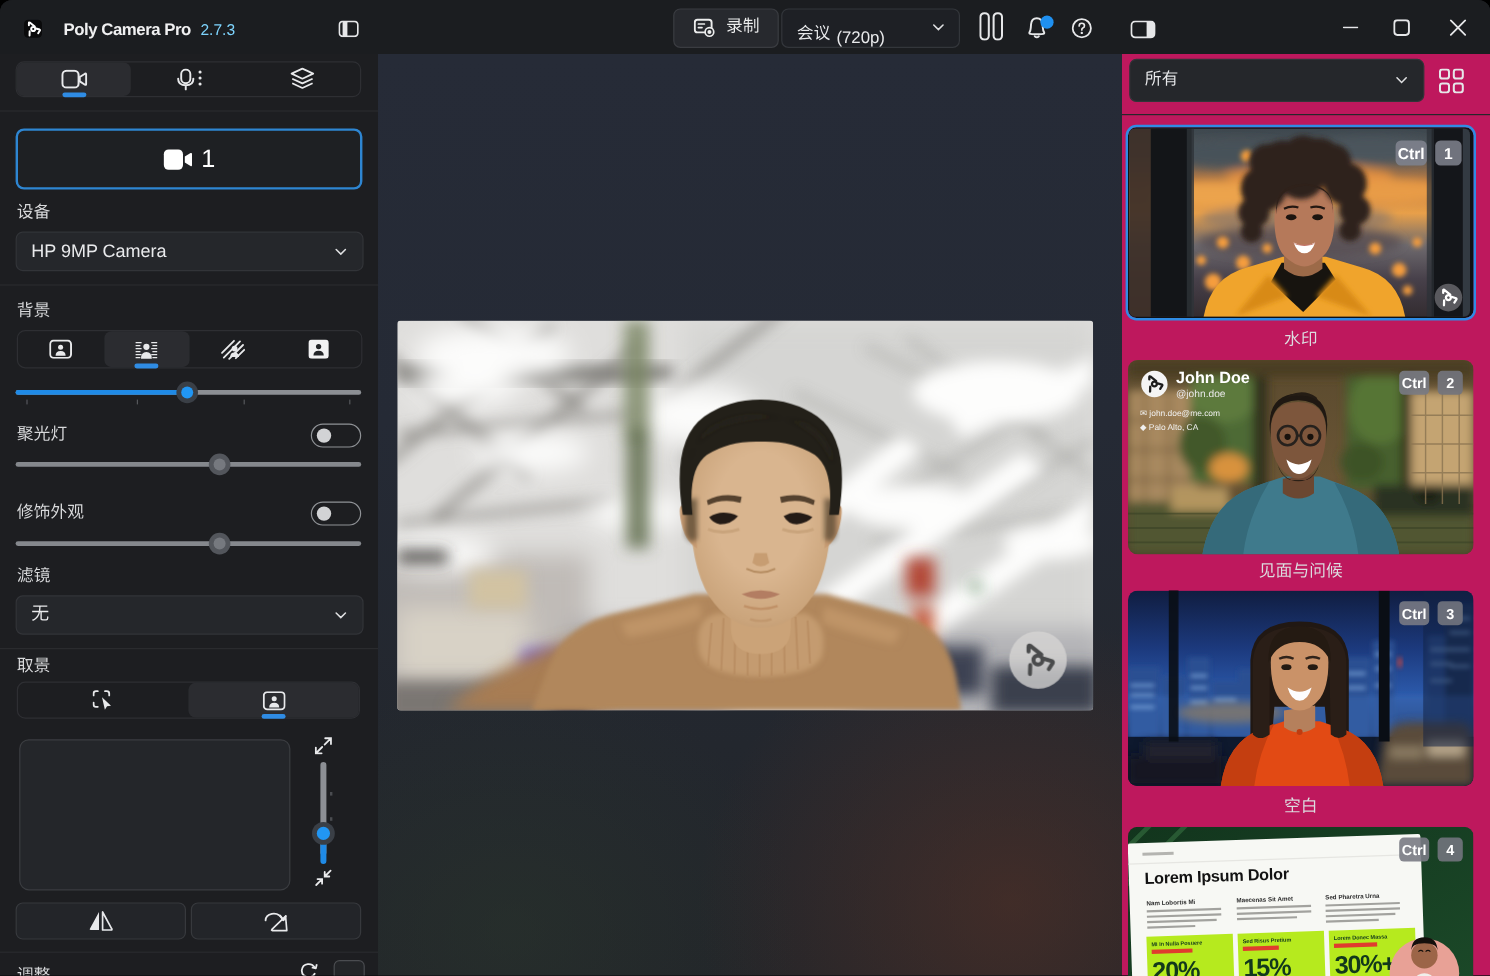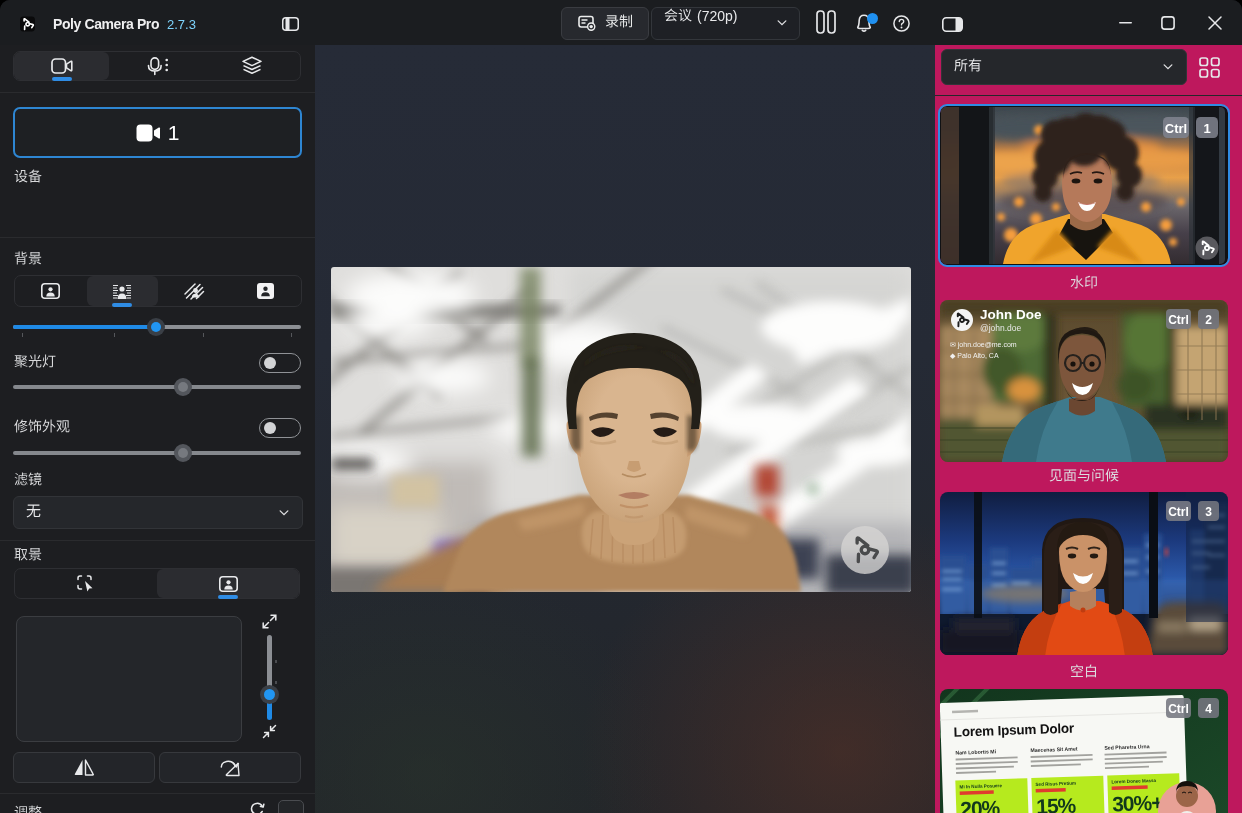--- a/index.html
+++ b/index.html
@@ -8,21 +8,21 @@
 #win { position:absolute; left:0; top:0; width:1242px; height:813px;
   background:#1a1b1e; border-radius:10px 10px 0 0; overflow:hidden; }
 .abs { position:absolute; }
 
 #titlebar { position:absolute; left:0; top:0; width:1242px; height:45px; background:#1b1d20; }
 #applogo { position:absolute; left:20px; top:16px; width:15px; height:16px; }
 #apptitle { position:absolute; left:53px; top:16px; font-size:14px; font-weight:700; color:#f0f0f1; letter-spacing:-0.4px;}
 #appver { position:absolute; left:167px; top:17px; font-size:13px; color:#7dd3fc; }
 .tico { color:#e6e7e9; }
 #recbtn { position:absolute; left:561px; top:7px; width:88px; height:33px; background:#27292e; border:1px solid #3a3c41; border-radius:6px; display:flex; align-items:center; justify-content:center; gap:8px; color:#eceded; font-size:14px; }
-#meetdd { position:absolute; left:651px; top:7px; width:149px; height:33px; background:#1e2025; border:1px solid #33363b; border-radius:6px; display:flex; align-items:flex-start; color:#e8e9eb; font-size:14px; padding-left:12px; }
+#meetdd { position:absolute; left:651px; top:7px; width:149px; height:33px; background:#1e2025; border:1px solid #33363b; border-radius:6px; display:flex; align-items:flex-end; color:#e8e9eb; font-size:14px; padding-left:12px; }
 #meetdd .chev { position:absolute; right:12px; top:12px; }
 
 #lpanel { position:absolute; left:0; top:45px; width:315px; height:768px; background:#1d1e21; }
 .ldiv { position:absolute; left:0; width:315px; height:1px; background:#2a2b2e; }
 .lbl { position:absolute; left:14px; font-size:14px; color:#d8d9db; }
 .tabbar { position:absolute; border:1px solid #2e2f33; border-radius:7px; background:#1d1e21; display:flex; }
 .tab { flex:1; display:flex; align-items:center; justify-content:center; position:relative; border-radius:6px; }
 .tab.sel { background:#2b2c30; }
 .bluebar { position:absolute; bottom:-1px; left:50%; transform:translateX(-50%); width:20px; height:4px; border-radius:2px; background:#2f8ce4; }
 #cambtn { position:absolute; left:13px; top:62px; width:289px; height:51px; background:#1e2023; border:2px solid #2e86d2; border-radius:7px; display:flex; align-items:center; justify-content:center; gap:7px; color:#fff; font-size:20px; }
@@ -152,20 +152,26 @@
     <div id="cambtn">
       <svg width="25" height="18" viewBox="0 0 25 18">
           <rect x="0.5" y="0.5" width="16" height="17" rx="4" fill="#fff"></rect>
           <path d="M18 6.5 L22.8 3.6 Q24 3 24 4.3 L24 13.7 Q24 15 22.8 14.4 L18 11.5 Z" fill="#fff"></path>
         </svg>
       <span style="font-size:21px">1</span>
     </div>
     <div class="lbl" style="top:124px"><svg class="cjkt" width="28" height="19" viewBox="0 0 28 19">
           <path transform="translate(0,12.3)" d="M1.708 -10.864C2.45 -10.206 3.388 -9.268 3.822 -8.666L4.5360000000000005 -9.408C4.088 -9.982000000000001 3.15 -10.892 2.394 -11.508000000000001ZM0.602 -7.364V-6.356H2.576V-1.33C2.576 -0.686 2.142 -0.224 1.8760000000000001 -0.056C2.072 0.154 2.352 0.588 2.45 0.84C2.66 0.56 3.0380000000000003 0.28 5.53 -1.568C5.404 -1.778 5.236 -2.17 5.152 -2.45L3.598 -1.316V-7.364ZM6.8740000000000006 -11.256V-9.702C6.8740000000000006 -8.666 6.566 -7.5040000000000004 4.718 -6.664C4.914 -6.496 5.2780000000000005 -6.09 5.404 -5.88C7.42 -6.846 7.868 -8.358 7.868 -9.674V-10.276H10.346V-8.022C10.346 -6.958 10.542 -6.566 11.522 -6.566C11.676 -6.566 12.362 -6.566 12.572000000000001 -6.566C12.852 -6.566 13.146 -6.58 13.314 -6.636C13.272 -6.8740000000000006 13.244 -7.28 13.216000000000001 -7.546C13.048 -7.5040000000000004 12.754 -7.476 12.558 -7.476C12.376 -7.476 11.746 -7.476 11.592 -7.476C11.368 -7.476 11.34 -7.602 11.34 -8.008000000000001V-11.256ZM11.27 -4.5920000000000005C10.766 -3.472 10.01 -2.548 9.086 -1.806C8.148 -2.576 7.406000000000001 -3.5140000000000002 6.902 -4.5920000000000005ZM5.376 -5.572V-4.5920000000000005H6.104L5.908 -4.522C6.468 -3.234 7.266 -2.114 8.26 -1.204C7.21 -0.532 6.006 -0.07 4.774 0.21C4.97 0.434 5.194 0.854 5.2780000000000005 1.12C6.636 0.756 7.924 0.224 9.058 -0.546C10.122 0.23800000000000002 11.396 0.812 12.838000000000001 1.162C12.964 0.868 13.258000000000001 0.448 13.482000000000001 0.224C12.138 -0.056 10.934000000000001 -0.546 9.912 -1.204C11.102 -2.24 12.054 -3.584 12.614 -5.3340000000000005L11.97 -5.614L11.788 -5.572Z M23.59 -9.632C22.918 -8.918000000000001 22.008000000000003 -8.302 20.972 -7.7700000000000005C20.02 -8.246 19.208 -8.82 18.606 -9.478L18.759999999999998 -9.632ZM19.166 -11.802C18.466 -10.584 17.094 -9.184000000000001 15.064 -8.232C15.302 -8.064 15.624 -7.714 15.792 -7.462C16.576 -7.868 17.262 -8.33 17.864 -8.82C18.438 -8.232 19.11 -7.714 19.88 -7.266C18.172 -6.5520000000000005 16.240000000000002 -6.062 14.42 -5.8100000000000005C14.602 -5.572 14.812 -5.11 14.896 -4.816C16.926000000000002 -5.152 19.082 -5.7540000000000004 20.986 -6.678C22.736 -5.838 24.808 -5.292 26.964 -5.0120000000000005C27.104 -5.306 27.384 -5.74 27.622 -5.978C25.634 -6.202 23.716 -6.622 22.092 -7.266C23.422 -8.05 24.556 -9.016 25.311999999999998 -10.178L24.625999999999998 -10.612L24.444000000000003 -10.556000000000001H19.586C19.852 -10.892 20.09 -11.228 20.3 -11.578ZM17.472 -1.806H20.44V-0.252H17.472ZM17.472 -2.66V-4.074H20.44V-2.66ZM24.444000000000003 -1.806V-0.252H21.518V-1.806ZM24.444000000000003 -2.66H21.518V-4.074H24.444000000000003ZM16.38 -4.998V1.12H17.472V0.672H24.444000000000003V1.092H25.578V-4.998Z" fill="#d8d9db"></path>
         </svg></div>
+    <div class="dd" style="left:13px;top:148px;width:290px;height:33px;">
+        <span>HP 9MP Camera</span>
+      <svg class="chev" width="11" height="7" viewBox="0 0 11 7">
+          <path d="M1 1 L5.5 5.5 L10 1" stroke="#dfe0e2" stroke-width="1.5" fill="none" stroke-linecap="round"></path>
+        </svg>
+    </div>
     <div class="ldiv" style="top:192px"></div>
     <div class="lbl" style="top:206px"><svg class="cjkt" width="28" height="19" viewBox="0 0 28 19">
           <path transform="translate(0,12.3)" d="M10.290000000000001 -5.292V-4.102H3.822V-5.292ZM2.7720000000000002 -6.104V1.12H3.822V-1.302H10.290000000000001V-0.056C10.290000000000001 0.14 10.206 0.21 9.982000000000001 0.224C9.758000000000001 0.224 8.932 0.224 8.120000000000001 0.196C8.26 0.462 8.414 0.854 8.47 1.1340000000000001C9.59 1.1340000000000001 10.318 1.12 10.766 0.966C11.200000000000001 0.812 11.354000000000001 0.532 11.354000000000001 -0.042V-6.104ZM3.822 -3.332H10.290000000000001V-2.072H3.822ZM4.62 -11.774000000000001V-10.542H1.106V-9.688H4.62V-8.428C3.15 -8.176 1.75 -7.952 0.756 -7.812L0.924 -6.902L4.62 -7.602V-6.566H5.656V-11.774000000000001ZM7.7 -11.76V-8.064C7.7 -6.986 8.036 -6.692 9.38 -6.692C9.646 -6.692 11.466000000000001 -6.692 11.76 -6.692C12.796000000000001 -6.692 13.104000000000001 -7.056 13.23 -8.428C12.936 -8.484 12.516 -8.638 12.292 -8.792C12.236 -7.7700000000000005 12.138 -7.602 11.662 -7.602C11.27 -7.602 9.772 -7.602 9.492 -7.602C8.862 -7.602 8.75 -7.672000000000001 8.75 -8.064V-9.156C10.094 -9.464 11.592 -9.912 12.67 -10.374L11.928 -11.13C11.172 -10.752 9.926 -10.332 8.75 -9.996V-11.76Z M17.387999999999998 -8.96H24.57V-8.064H17.387999999999998ZM17.387999999999998 -10.542H24.57V-9.66H17.387999999999998ZM17.71 -4.0600000000000005H24.304000000000002V-2.73H17.71ZM22.722 -0.924C24.009999999999998 -0.434 25.62 0.364 26.432000000000002 0.924L27.146 0.23800000000000002C26.278 -0.336 24.654 -1.092 23.394 -1.54ZM18.073999999999998 -1.596C17.234 -0.924 15.848 -0.28 14.616 0.126C14.854 0.294 15.218 0.672 15.4 0.882C16.59 0.392 18.088 -0.406 19.026 -1.204ZM20.062 -7.0840000000000005C20.201999999999998 -6.902 20.342 -6.678 20.468 -6.454H14.784V-5.586H27.174V-6.454H21.602C21.462 -6.748 21.252 -7.07 21.028 -7.336H25.62V-11.256H16.38V-7.336H20.818ZM16.701999999999998 -4.844V-1.96H20.468V0.084C20.468 0.23800000000000002 20.426000000000002 0.28 20.23 0.294C20.034 0.308 19.348 0.308 18.62 0.28C18.759999999999998 0.518 18.9 0.854 18.942 1.12C19.936 1.12 20.58 1.12 20.986 0.98C21.406 0.854 21.532 0.63 21.532 0.112V-1.96H25.354V-4.844Z" fill="#d8d9db"></path>
         </svg></div>
     <div class="tabbar" style="left:14px;top:230px;width:288px;height:32px;">
       <div class="tab">
         <svg width="19" height="16" viewBox="0 0 19 16">
             <rect x="0.8" y="0.8" width="17.4" height="14.4" rx="3" fill="none" stroke="#e8e9eb" stroke-width="1.6"></rect>
             <circle cx="9.5" cy="6.3" r="2.1" fill="#e8e9eb"></circle>
             <path d="M5.3 13.5 Q5.3 9.6 9.5 9.6 Q13.7 9.6 13.7 13.5 Z" fill="#e8e9eb"></path>

